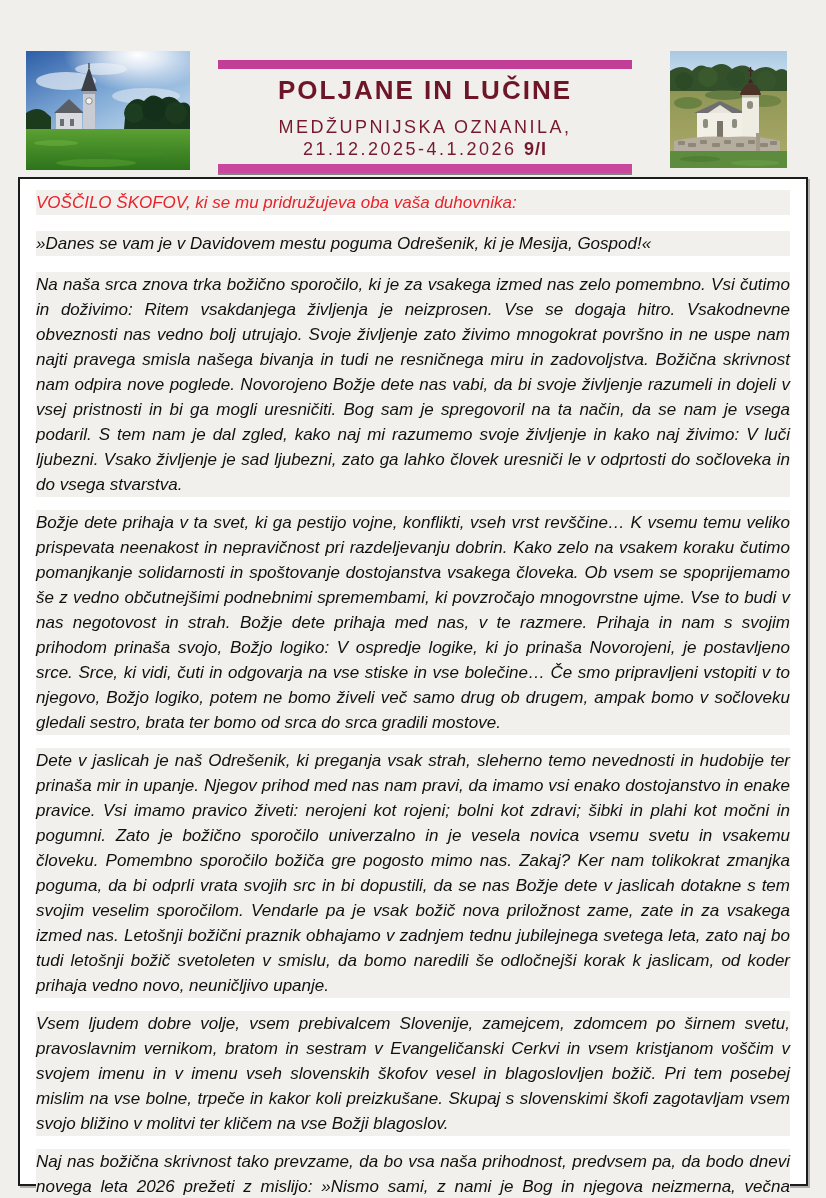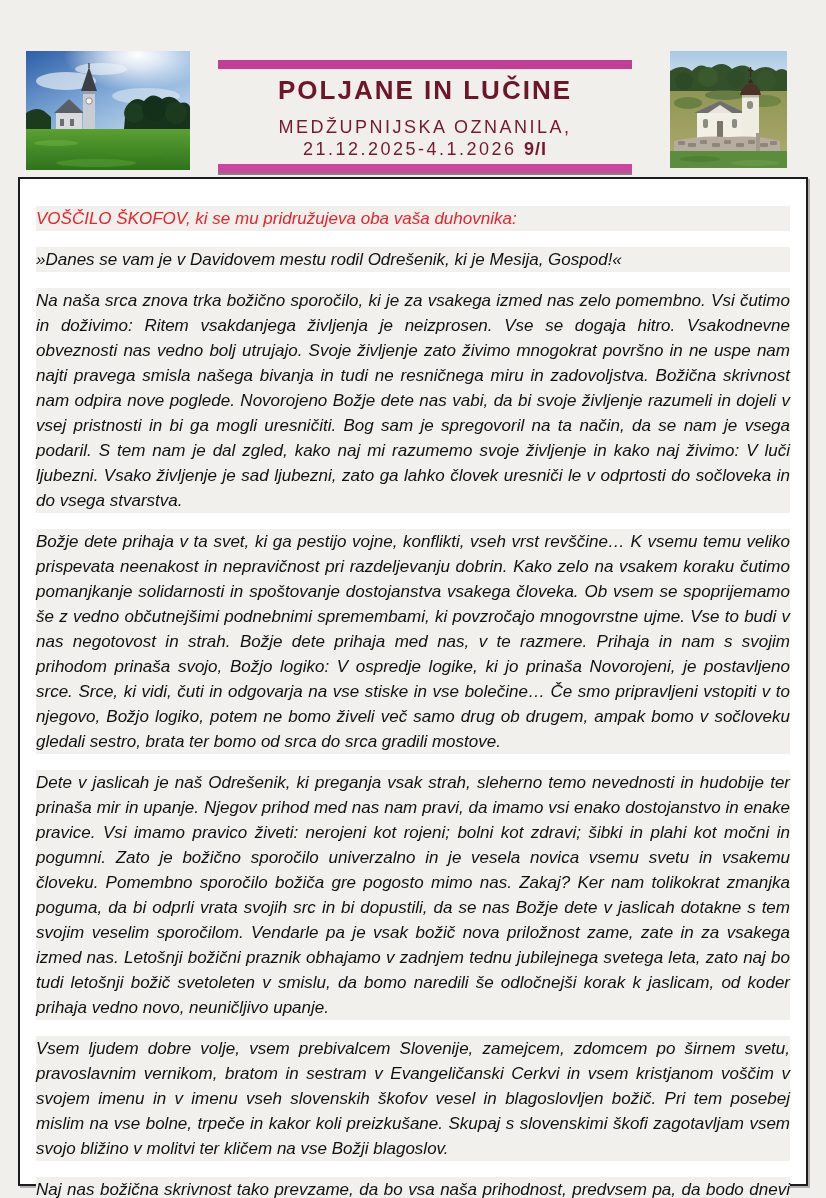--- a/index.html
+++ b/index.html
@@ -46,21 +46,21 @@
 
   
   .content-box{
     position:absolute;left:18px;top:177px;width:790px;height:1009px;
     background:#ffffff;border:2px solid #1c1c1c;
     box-shadow:2px 2px 0 rgba(60,60,60,.35);
     box-sizing:border-box;
     padding:11px 16px 8px 16px;
   }
   .content-box p{
-    margin:16px 0 13px 0;
+    margin:0 0 13px 0;
     font-style:italic;
     font-size:17px;line-height:25px;
     color:#101010;
     text-align:justify;
     background:#f1f0ed;
   }
   p.red-heading{
     color:#e8232b;
     margin-bottom:16px;
     text-align:left;
@@ -177,21 +177,21 @@
       </g>
       <rect x="86" y="82" width="4" height="18" fill="#a39a8a"></rect>
       <rect x="0" y="100" width="117" height="17" fill="#5d8c3e"></rect>
       <ellipse cx="30" cy="108" rx="20" ry="3" fill="#4a7a30" opacity="0.7"></ellipse>
       <ellipse cx="85" cy="112" rx="24" ry="3" fill="#6ba046" opacity="0.6"></ellipse>
     </svg>
   </div>
 
   <div class="content-box">
     <p class="red-heading">VOŠČILO ŠKOFOV, ki se mu pridružujeva oba vaša duhovnika:</p>
-    <p class="quote-line">»Danes se vam je v Davidovem mestu rodil Odrešenik, ki je Mesija, Gospod!«</p>
+    <p class="quote-line">»Danes se vam je v Davidovem mestu poguma Odrešenik, ki je Mesija, Gospod!«</p>
     <p>Na naša srca znova trka božično sporočilo, ki je za vsakega izmed nas zelo pomembno. Vsi čutimo in doživimo: Ritem vsakdanjega življenja je neizprosen. Vse se dogaja hitro. Vsakodnevne obveznosti nas vedno bolj utrujajo. Svoje življenje zato živimo mnogokrat površno in ne uspe nam najti pravega smisla našega bivanja in tudi ne resničnega miru in zadovoljstva. Božična skrivnost nam odpira nove poglede. Novorojeno Božje dete nas vabi, da bi svoje življenje razumeli in dojeli v vsej pristnosti in bi ga mogli uresničiti. Bog sam je spregovoril na ta način, da se nam je vsega podaril. S tem nam je dal zgled, kako naj mi razumemo svoje življenje in kako naj živimo: V luči ljubezni. Vsako življenje je sad ljubezni, zato ga lahko človek uresniči le v odprtosti do sočloveka in do vsega stvarstva.</p>
     <p>Božje dete prihaja v ta svet, ki ga pestijo vojne, konflikti, vseh vrst revščine… K vsemu temu veliko prispevata neenakost in nepravičnost pri razdeljevanju dobrin. Kako zelo na vsakem koraku čutimo pomanjkanje solidarnosti in spoštovanje dostojanstva vsakega človeka. Ob vsem se spoprijemamo še z vedno občutnejšimi podnebnimi spremembami, ki povzročajo mnogovrstne ujme. Vse to budi v nas negotovost in strah. Božje dete prihaja med nas, v te razmere. Prihaja in nam s svojim prihodom prinaša svojo, Božjo logiko: V ospredje logike, ki jo prinaša Novorojeni, je postavljeno srce. Srce, ki vidi, čuti in odgovarja na vse stiske in vse bolečine… Če smo pripravljeni vstopiti v to njegovo, Božjo logiko, potem ne bomo živeli več samo drug ob drugem, ampak bomo v sočloveku gledali sestro, brata ter bomo od srca do srca gradili mostove.</p>
     <p>Dete v jaslicah je naš Odrešenik, ki preganja vsak strah, sleherno temo nevednosti in hudobije ter prinaša mir in upanje. Njegov prihod med nas nam pravi, da imamo vsi enako dostojanstvo in enake pravice. Vsi imamo pravico živeti: nerojeni kot rojeni; bolni kot zdravi; šibki in plahi kot močni in pogumni. Zato je božično sporočilo univerzalno in je vesela novica vsemu svetu in vsakemu človeku. Pomembno sporočilo božiča gre pogosto mimo nas. Zakaj? Ker nam tolikokrat zmanjka poguma, da bi odprli vrata svojih src in bi dopustili, da se nas Božje dete v jaslicah dotakne s tem svojim veselim sporočilom. Vendarle pa je vsak božič nova priložnost zame, zate in za vsakega izmed nas. Letošnji božični praznik obhajamo v zadnjem tednu jubilejnega svetega leta, zato naj bo tudi letošnji božič svetoleten v smislu, da bomo naredili še odločnejši korak k jaslicam, od koder prihaja vedno novo, neuničljivo upanje.</p>
     <p>Vsem ljudem dobre volje, vsem prebivalcem Slovenije, zamejcem, zdomcem po širnem svetu, pravoslavnim vernikom, bratom in sestram v Evangeličanski Cerkvi in vsem kristjanom voščim v svojem imenu in v imenu vseh slovenskih škofov vesel in blagoslovljen božič. Pri tem posebej mislim na vse bolne, trpeče in kakor koli preizkušane. Skupaj s slovenskimi škofi zagotavljam vsem svojo bližino v molitvi ter kličem na vse Božji blagoslov.</p>
     <p>Naj nas božična skrivnost tako prevzame, da bo vsa naša prihodnost, predvsem pa, da bodo dnevi novega leta 2026 prežeti z mislijo: »Nismo sami, z nami je Bog in njegova neizmerna, večna ljubezen.« Ta misel naj prinese med nas spoštovanje in dobrohotno odprtost za drugega. Vsem naj daje moč, da bi se odločali tako, da bomo kot posamezniki in kot skupnost živeli »razumno, pravično ter delali dobro«</p>
 
   </div>
 
 </div>
 

